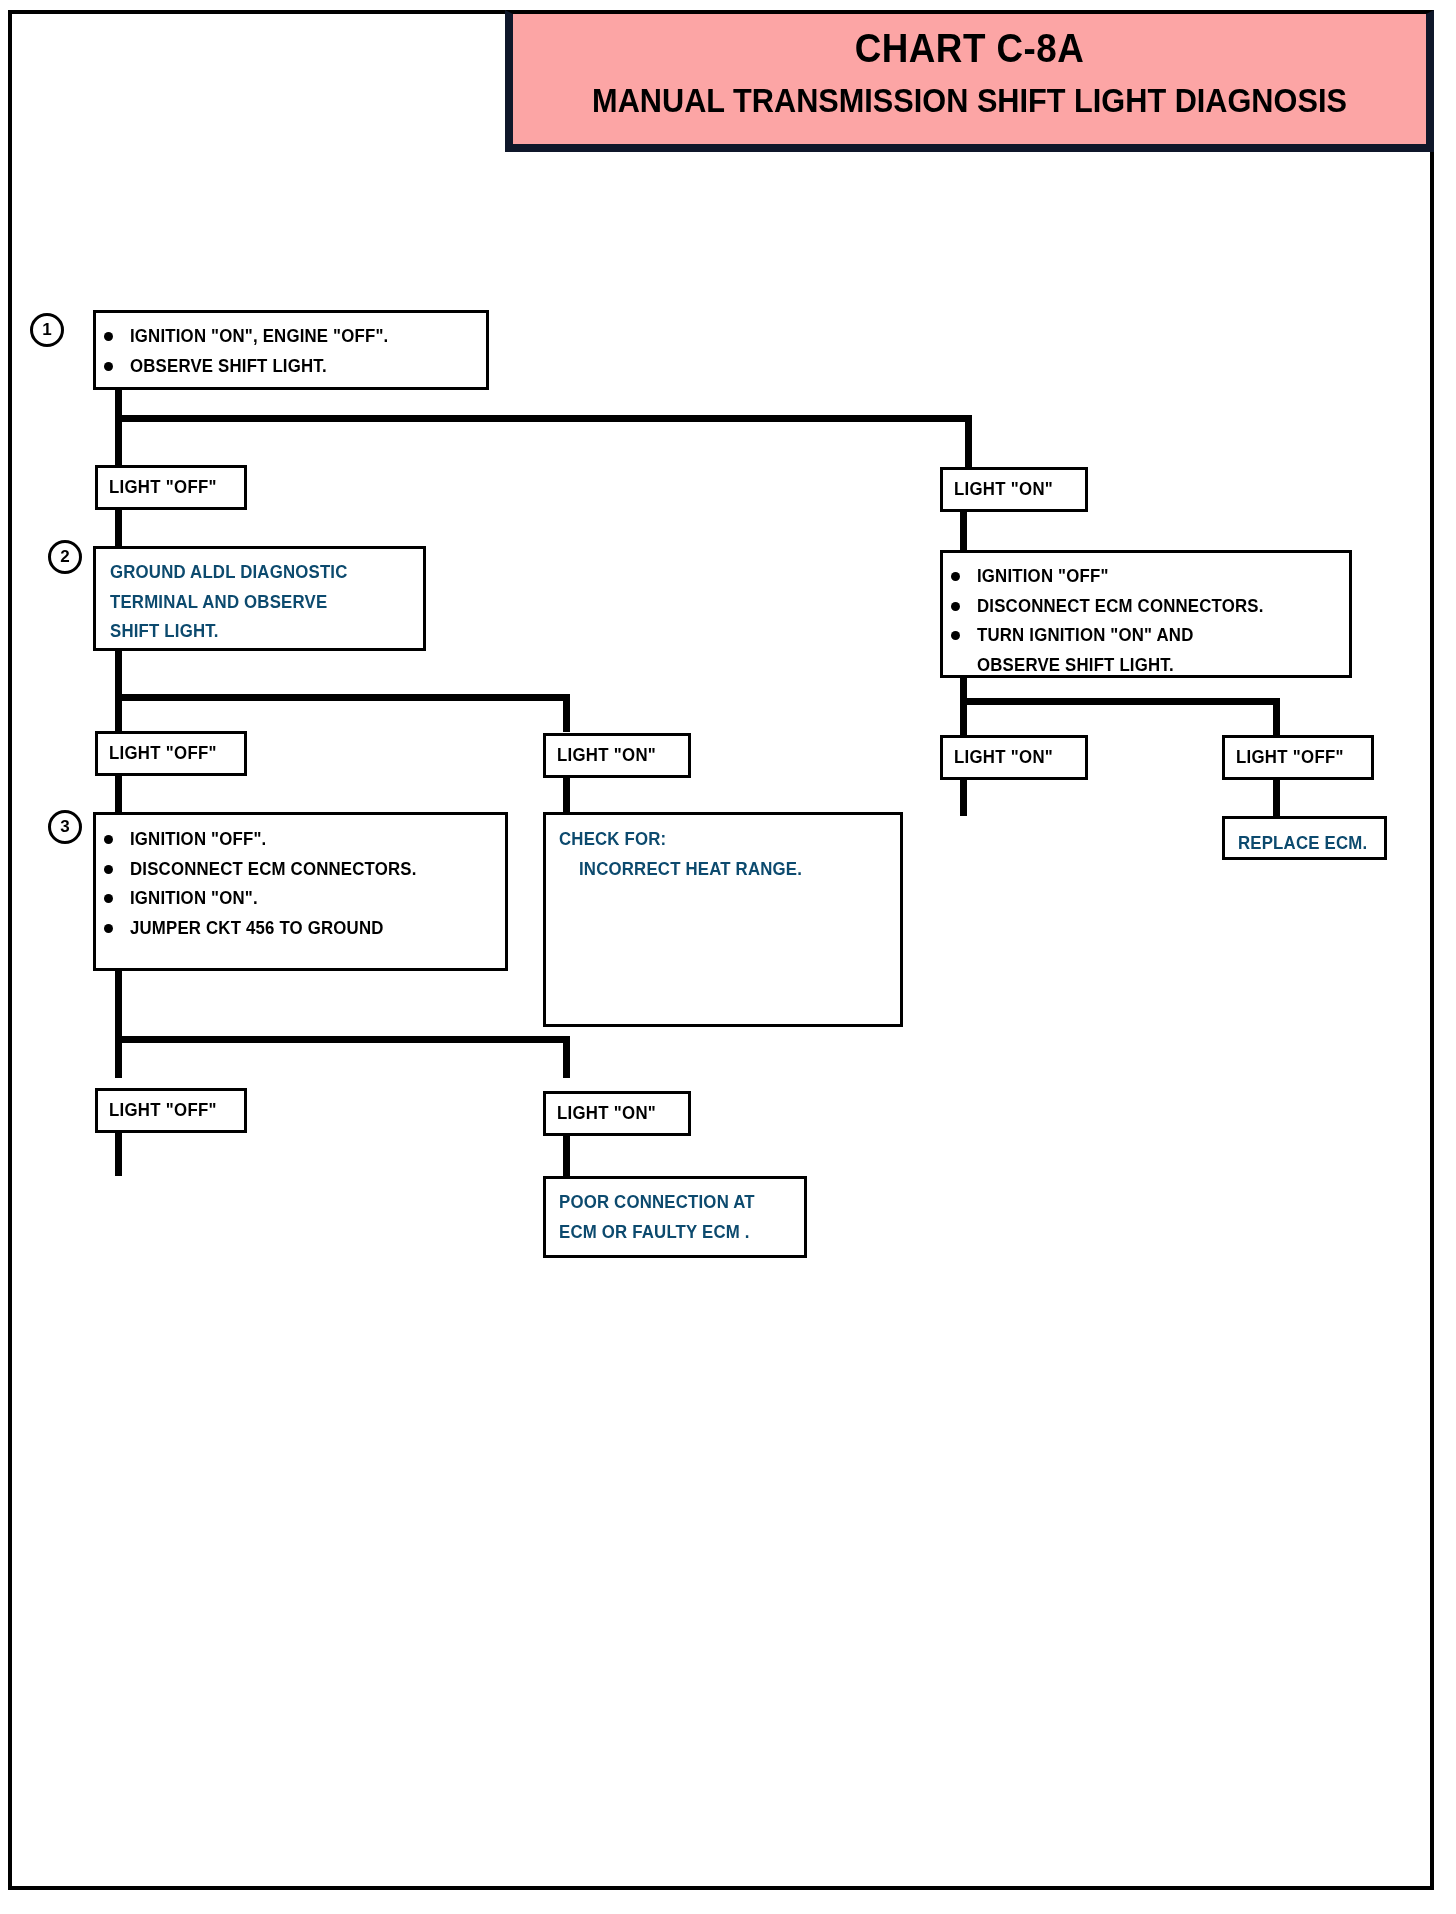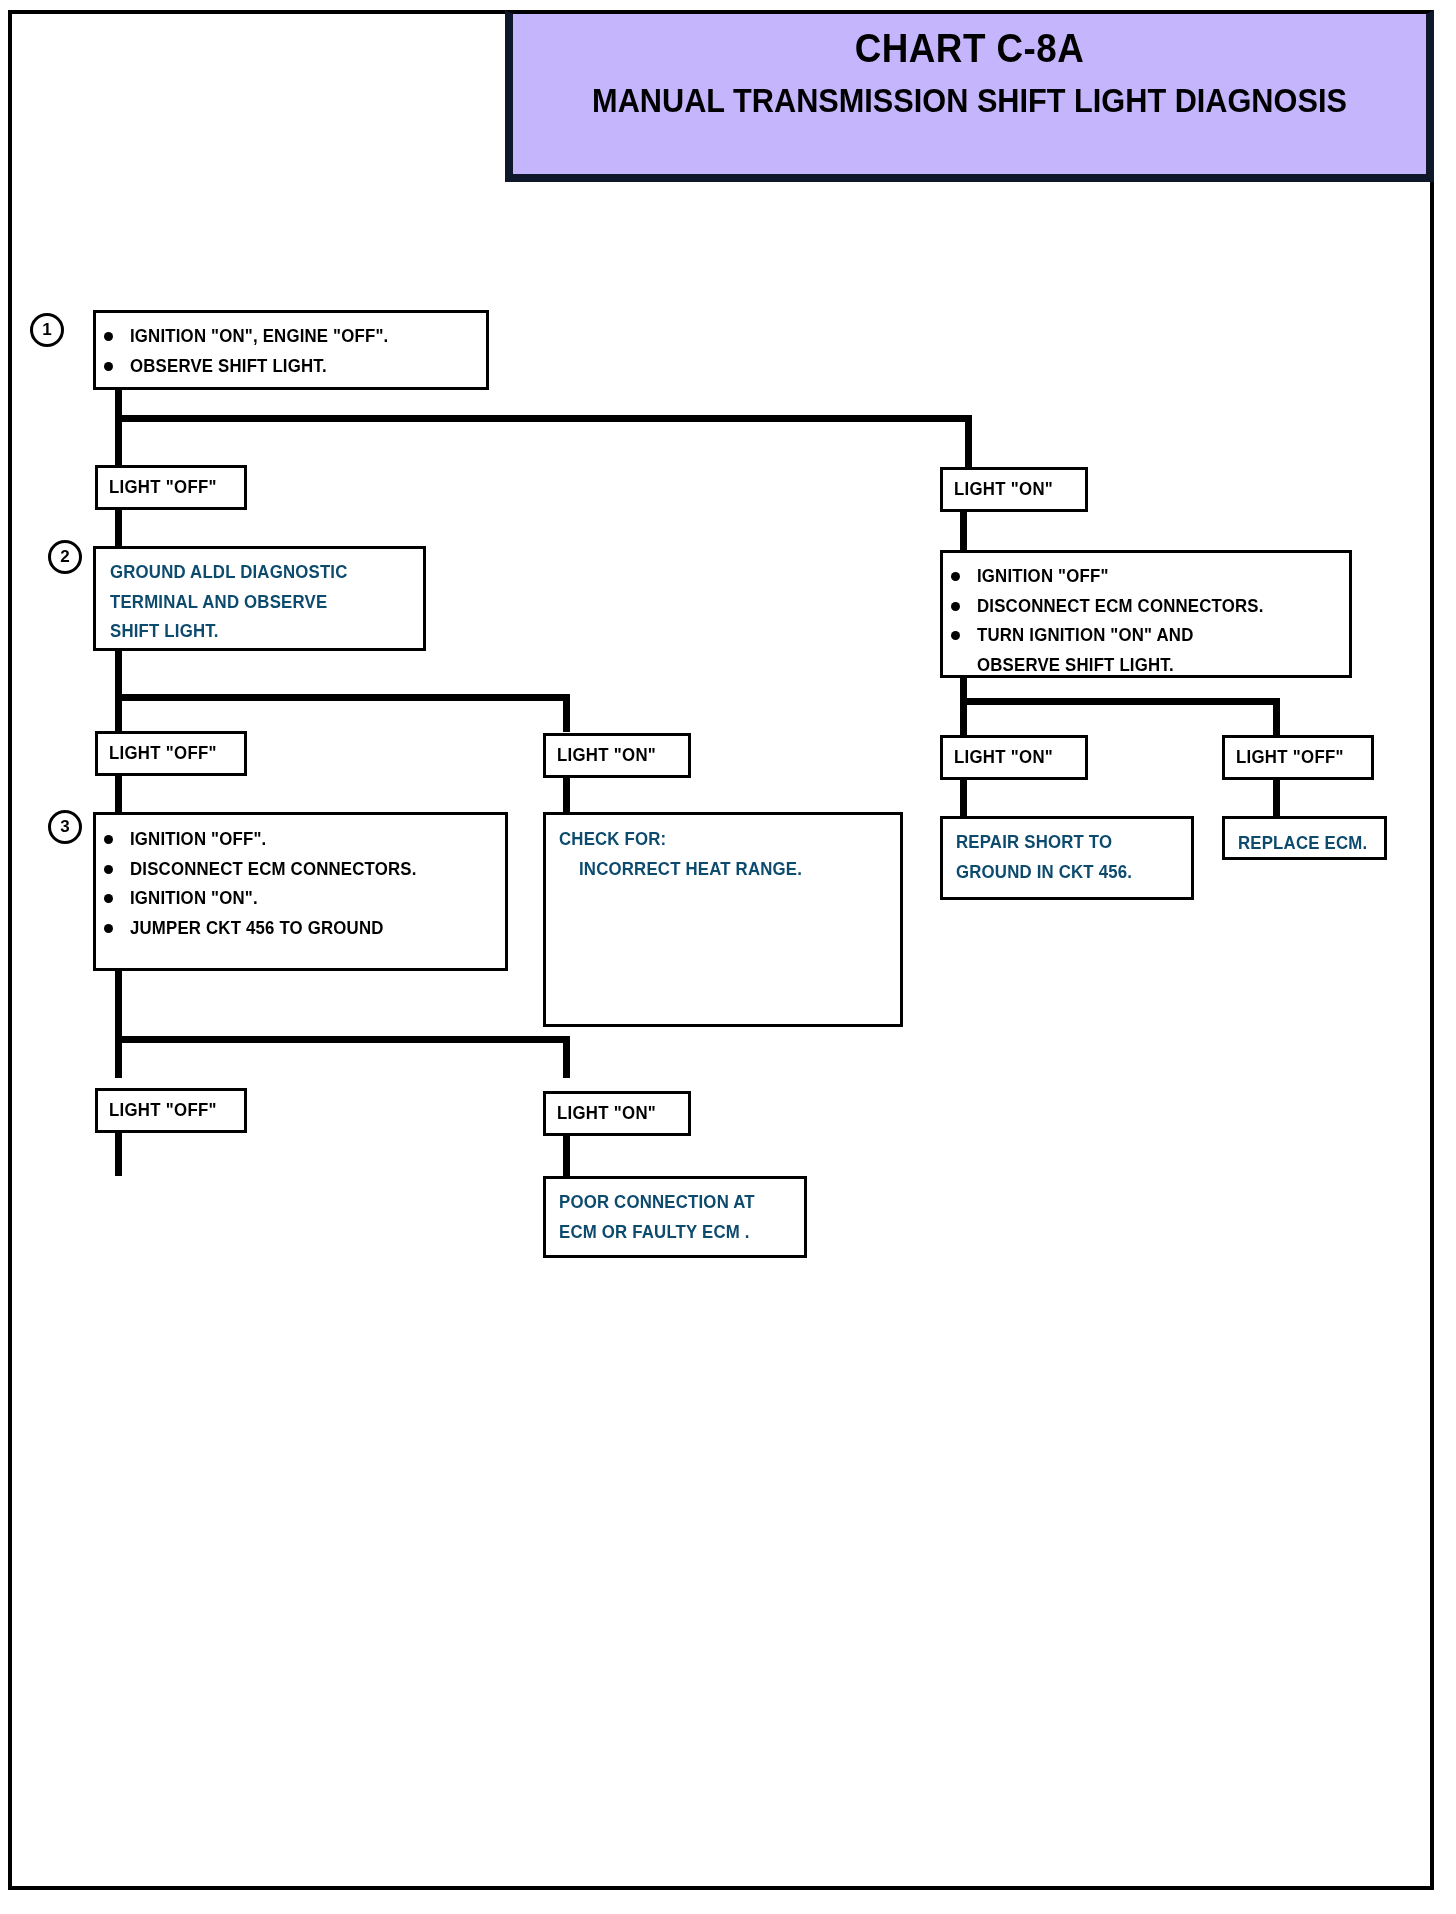--- a/index.html
+++ b/index.html
@@ -47,25 +47,25 @@
     width: 500px; height: 4px;
     background: #000;
   }
 
   
   .title-box {
     position: absolute;
     left: 505px;
     top: 10px;
     width: 929px;
-    height: 172px;
+    height: 142px;
     border: 8px solid #0f172a;
     border-top: 4px solid #000;
     box-sizing: border-box;
-    background: #c4b5fd;
+    background: #fca5a5;
   }
   .title-main {
     position: absolute;
     left: 0; right: 0;
     top: 12px;
     text-align: center;
     font-size: 40px;
     font-weight: bold;
     letter-spacing: 0.5px;
     color: #000;
@@ -352,30 +352,20 @@
     <div style="margin-top:10px; margin-left:13px;">
       <div class="plain-line">
         <span class="lcont">CHECK FOR:</span>
       </div>
       <div class="plain-line" style="margin-left:20px;">
         <span class="lcont">INCORRECT HEAT RANGE.</span>
       </div>
     </div>
   </div>
 
-  <div class="fbox" style="left:940px; top:816px; width:254px; height:84px;">
-    <div style="margin-top:9px; margin-left:13px;">
-      <div class="plain-line">
-        <span class="lcont">REPAIR SHORT TO</span>
-      </div>
-      <div class="plain-line">
-        <span class="lcont">GROUND IN CKT 456.</span>
-      </div>
-    </div>
-  </div>
 
   <div class="fbox" style="left:1222px; top:816px; width:165px; height:44px;">
     <div style="margin-top:10px; margin-left:13px;">
       <div class="plain-line">
         <span class="lcont">REPLACE ECM.</span>
       </div>
     </div>
   </div>
 
   <div class="conn" style="left:115px; top:971px; width:7px; height:70px;"></div>

